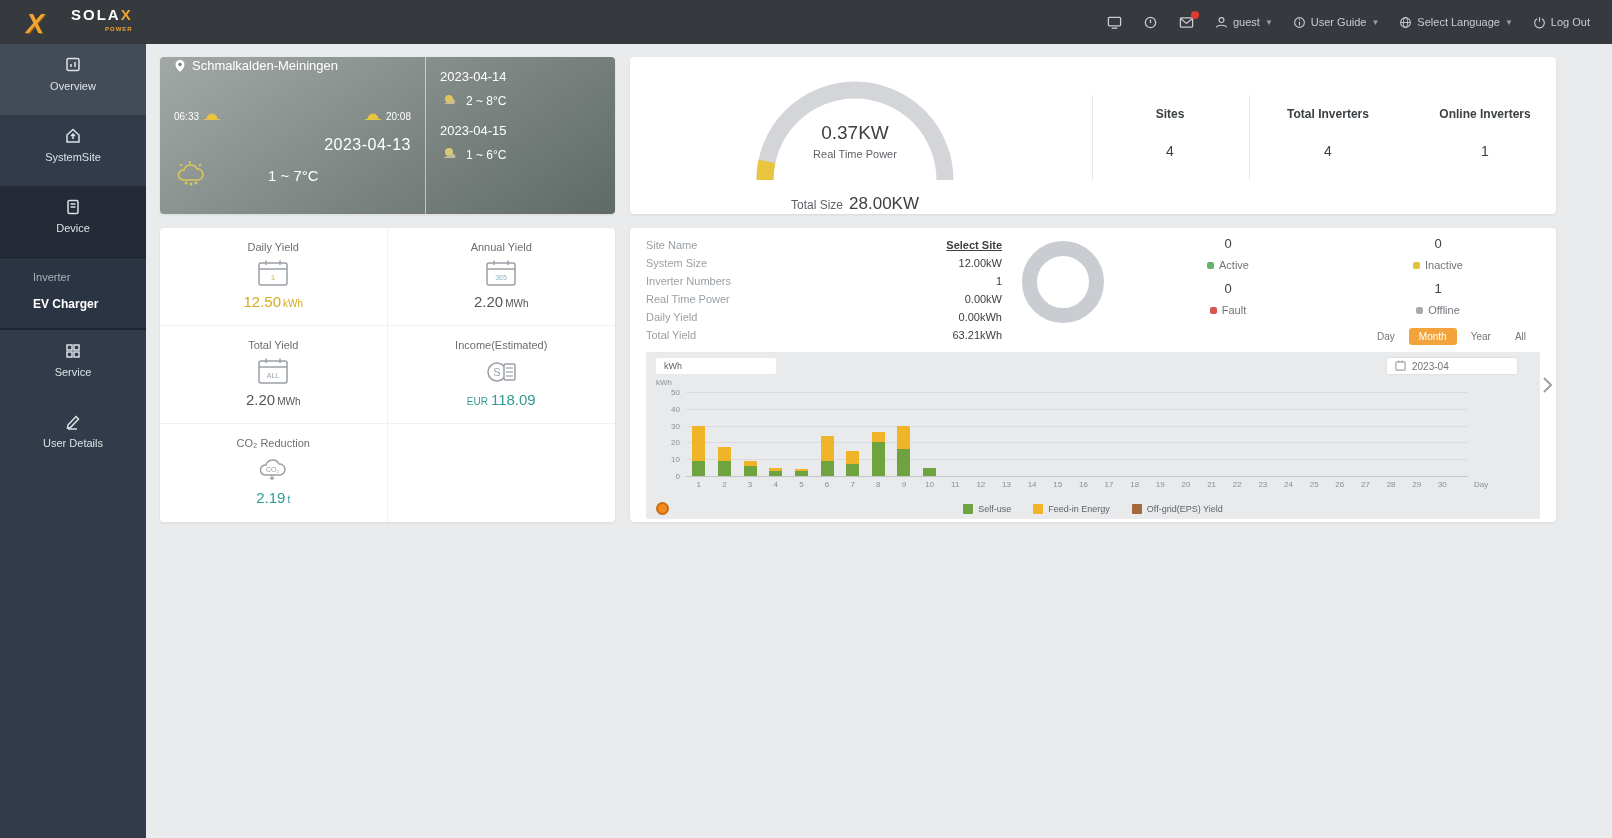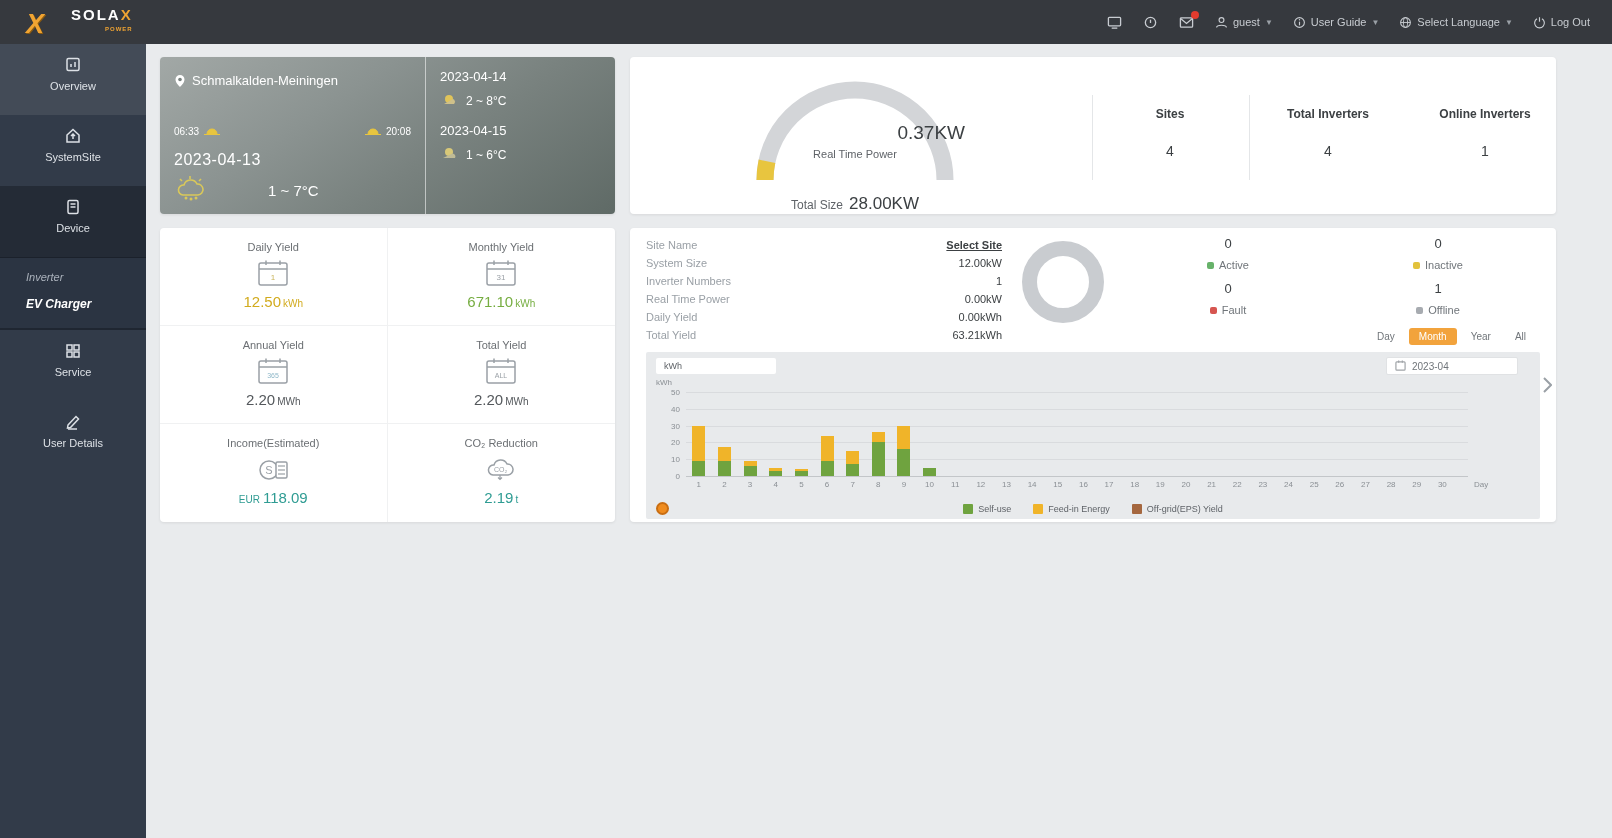--- a/index.html
+++ b/index.html
@@ -23,49 +23,49 @@
   .top-item { display:flex; align-items:center; gap:5px; cursor:pointer; white-space:nowrap; }
   .caret { font-size:8px; color:#9aa0a6; }
 
   
   .sidebar { position:absolute; top:44px; left:0; width:146px; height:794px; background:#323b49; }
   .side-item { padding:12px 6px 23px; text-align:center; color:#dde1e6; font-size:11px; cursor:pointer; }
   .side-item .sicon { display:block; margin:0 auto 6px; width:18px; height:18px; }
   .side-item .sicon svg { stroke:#dde1e6; fill:none; stroke-width:1.5; }
   .side-overview { background:#434b57; }
   .side-active { background:#242b36; border-bottom:1px solid #1b212b; }
-  .submenu { background:#2b3442; border-bottom:2px solid #1f2631; padding:6px 0 10px;font-style:italic; }
+  .submenu { background:#2b3442; border-bottom:2px solid #1f2631; padding:6px 7px 10px; }
   .sub-item { text-align:left; padding:7px 0 7px 26px; font-size:11px; color:#aab1bb; cursor:pointer; }
   .sub-item.sub-active { color:#ffffff; font-size:12px; font-weight:bold; }
 
   
   .card { position:absolute; background:#fff; border-radius:4px; box-shadow:0 1px 3px rgba(0,0,0,.08); }
 
   
   .weather { left:160px; top:57px; width:455px; height:157px; overflow:hidden; color:#fff;
              background:linear-gradient(145deg,#a2a8a6 0%,#8b9391 35%,#79827f 60%,#5f6a66 100%); border-radius:4px; }
   .weather::after { content:""; position:absolute; left:265px; top:0; width:1px; height:100%; background:rgba(255,255,255,.55); }
-  .w-left { position:absolute; left:0; top:0; width:265px; height:100%; padding:16px 14px; }
+  .w-left { position:absolute; left:0; top:0; width:265px; height:100%; padding:1px 14px;text-align:right; }
   .w-loc { display:flex; align-items:center; gap:6px; font-size:13px; }
   .w-sun-row { display:flex; justify-content:space-between; align-items:center; margin-top:38px; font-size:10px; }
   .w-sun { display:flex; align-items:center; gap:5px; }
   .w-date { font-size:16px; margin-top:14px; letter-spacing:.5px; }
   .w-temp-row { display:flex; align-items:center; margin-top:6px; }
   .w-temp { font-size:15px; margin-left:60px; }
   .w-right { position:absolute; left:266px; top:0; width:189px; height:100%; padding:12px 14px; }
   .w-fc { margin-bottom:14px; }
   .w-fc-date { font-size:13px; margin-bottom:8px; }
   .w-fc-temp { display:flex; align-items:center; gap:8px; font-size:12px; }
   .sun-glyph svg { stroke:#e8c53f; fill:#e8c53f; }
   .cloud-glyph svg { stroke:#d9c85a; fill:none; stroke-width:1.6; }
 
   
   .overview-card { left:630px; top:57px; width:926px; height:157px; }
   .gauge-wrap { position:absolute; left:115px; top:13px; width:220px; height:140px; }
-  .gauge-power { position:absolute; left:0; top:52px; width:220px; text-align:right; font-size:19px; color:#3c4043; }
+  .gauge-power { position:absolute; left:0; top:52px; width:220px; text-align:center; font-size:19px; color:#3c4043; }
   .gauge-power-label { position:absolute; left:0; top:78px; width:220px; text-align:center; font-size:11px; color:#5f6368; }
   .gauge-total { position:absolute; left:0; top:124px; width:220px; text-align:center; font-size:12px; color:#5f6368; }
   .gauge-total b { font-size:17px; color:#3c4043; font-weight:normal; margin-left:6px; }
   .ov-divider { position:absolute; top:38px; width:1px; height:85px; background:#e4e6e8; }
   .ov-stat { position:absolute; top:0; width:160px; text-align:center; }
   .ov-stat .ov-label { margin-top:50px; font-size:12px; font-weight:bold; color:#3c4043; }
   .ov-stat .ov-value { margin-top:22px; font-size:14px; color:#3c4043; }
 
   
   .yield-card { left:160px; top:228px; width:455px; height:294px; }
@@ -334,31 +334,20 @@
       <div class="tile">
         <div class="tile-label">Daily Yield</div>
         <div class="tile-icon"><svg width="36" height="28" viewBox="0 0 36 28">
               <rect x="4" y="4" width="28" height="22" rx="2" fill="none" stroke="#9aa0a6" stroke-width="1.5"></rect>
               <line x1="11" y1="1.5" x2="11" y2="6" stroke="#9aa0a6" stroke-width="1.5"></line>
               <line x1="25" y1="1.5" x2="25" y2="6" stroke="#9aa0a6" stroke-width="1.5"></line>
               <line x1="4" y1="10" x2="32" y2="10" stroke="#9aa0a6" stroke-width="1.5"></line>
               <text x="18" y="21" font-size="8" fill="#c9b45a" text-anchor="middle">1</text>
             </svg></div>
         <div class="tile-value" style="color: rgb(210, 171, 30);"><span>12.50</span><span class="unit">kWh</span></div>
-      </div>
-      <div class="tile">
-        <div class="tile-label">Monthly Yield</div>
-        <div class="tile-icon"><svg width="36" height="28" viewBox="0 0 36 28">
-              <rect x="4" y="4" width="28" height="22" rx="2" fill="none" stroke="#9aa0a6" stroke-width="1.5"></rect>
-              <line x1="11" y1="1.5" x2="11" y2="6" stroke="#9aa0a6" stroke-width="1.5"></line>
-              <line x1="25" y1="1.5" x2="25" y2="6" stroke="#9aa0a6" stroke-width="1.5"></line>
-              <line x1="4" y1="10" x2="32" y2="10" stroke="#9aa0a6" stroke-width="1.5"></line>
-              <text x="18" y="21" font-size="8" fill="#9aa0a6" text-anchor="middle">31</text>
-            </svg></div>
-        <div class="tile-value" style="color: rgb(118, 173, 65);"><span>671.10</span><span class="unit">kWh</span></div>
       </div>
       <div class="tile">
         <div class="tile-label">Annual Yield</div>
         <div class="tile-icon"><svg width="36" height="28" viewBox="0 0 36 28">
               <rect x="4" y="4" width="28" height="22" rx="2" fill="none" stroke="#9aa0a6" stroke-width="1.5"></rect>
               <line x1="11" y1="1.5" x2="11" y2="6" stroke="#9aa0a6" stroke-width="1.5"></line>
               <line x1="25" y1="1.5" x2="25" y2="6" stroke="#9aa0a6" stroke-width="1.5"></line>
               <line x1="4" y1="10" x2="32" y2="10" stroke="#9aa0a6" stroke-width="1.5"></line>
               <text x="18" y="21" font-size="7" fill="#8fb8c9" text-anchor="middle">365</text>
             </svg></div>

